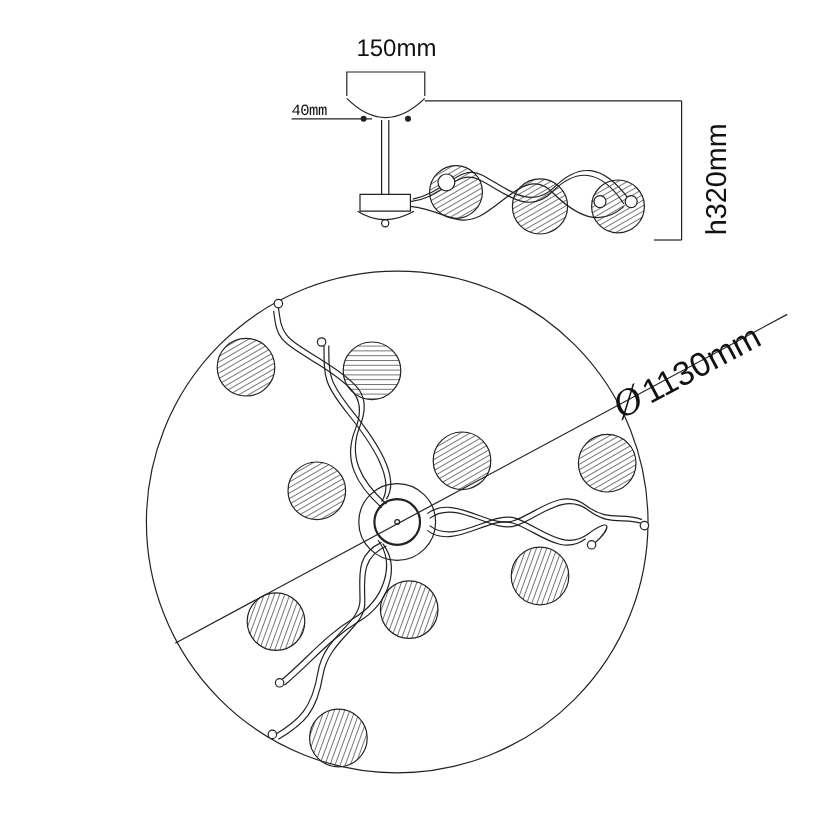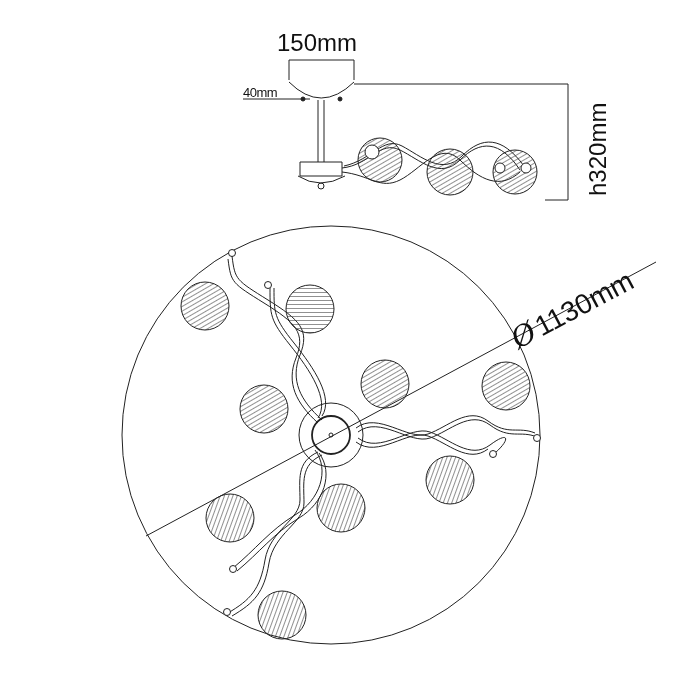--- a/index.html
+++ b/index.html
@@ -1,20 +1,20 @@
 <!DOCTYPE html>
 <html><head>
   <meta charset="utf-8">
   <style>
     html, body { margin: 0; padding: 0; background: #ffffff; }
     body { width: 700px; height: 700px; position: relative; overflow: hidden; font-family: "Liberation Sans", sans-serif; }
     svg { position: absolute; left: 0; top: 0; }
     .dim-label { position: absolute; color: #111; font-family: "Liberation Sans", sans-serif; white-space: nowrap; line-height: 1; }
-    .lbl-150 { left: 277px; top: 31px; font-size: 24px; }
-    .lbl-40 { left: 243px; top: 86px; font-size: 13px; letter-spacing: -0.5px; }
+    .lbl-150 { left: 297px; top: 31px; font-size: 20px; }
+    .lbl-40 { left: 243px; top: 86px; font-size: 13px; letter-spacing: -0.5px; font-family: Liberation Mono, monospace; }
     .lbl-h320 { left: 586px; top: 196px; font-size: 24px; transform-origin: 0 0; transform: rotate(-90deg); }
     .lbl-dia { left: 520px; top: 322px; font-size: 28px; transform-origin: 0 100%; transform: rotate(-28deg); }
     .lbl-dia .phi { font-family: "Liberation Serif", serif; font-style: italic; font-size: 32px; margin-right: 4px; }
   </style>
 </head>
 <body>
 
 <svg width="700" height="700" viewBox="0 0 700 700" xmlns="http://www.w3.org/2000/svg">
   <defs>
     <pattern id="hatchA" patternUnits="userSpaceOnUse" width="4" height="4" patternTransform="rotate(60)">

